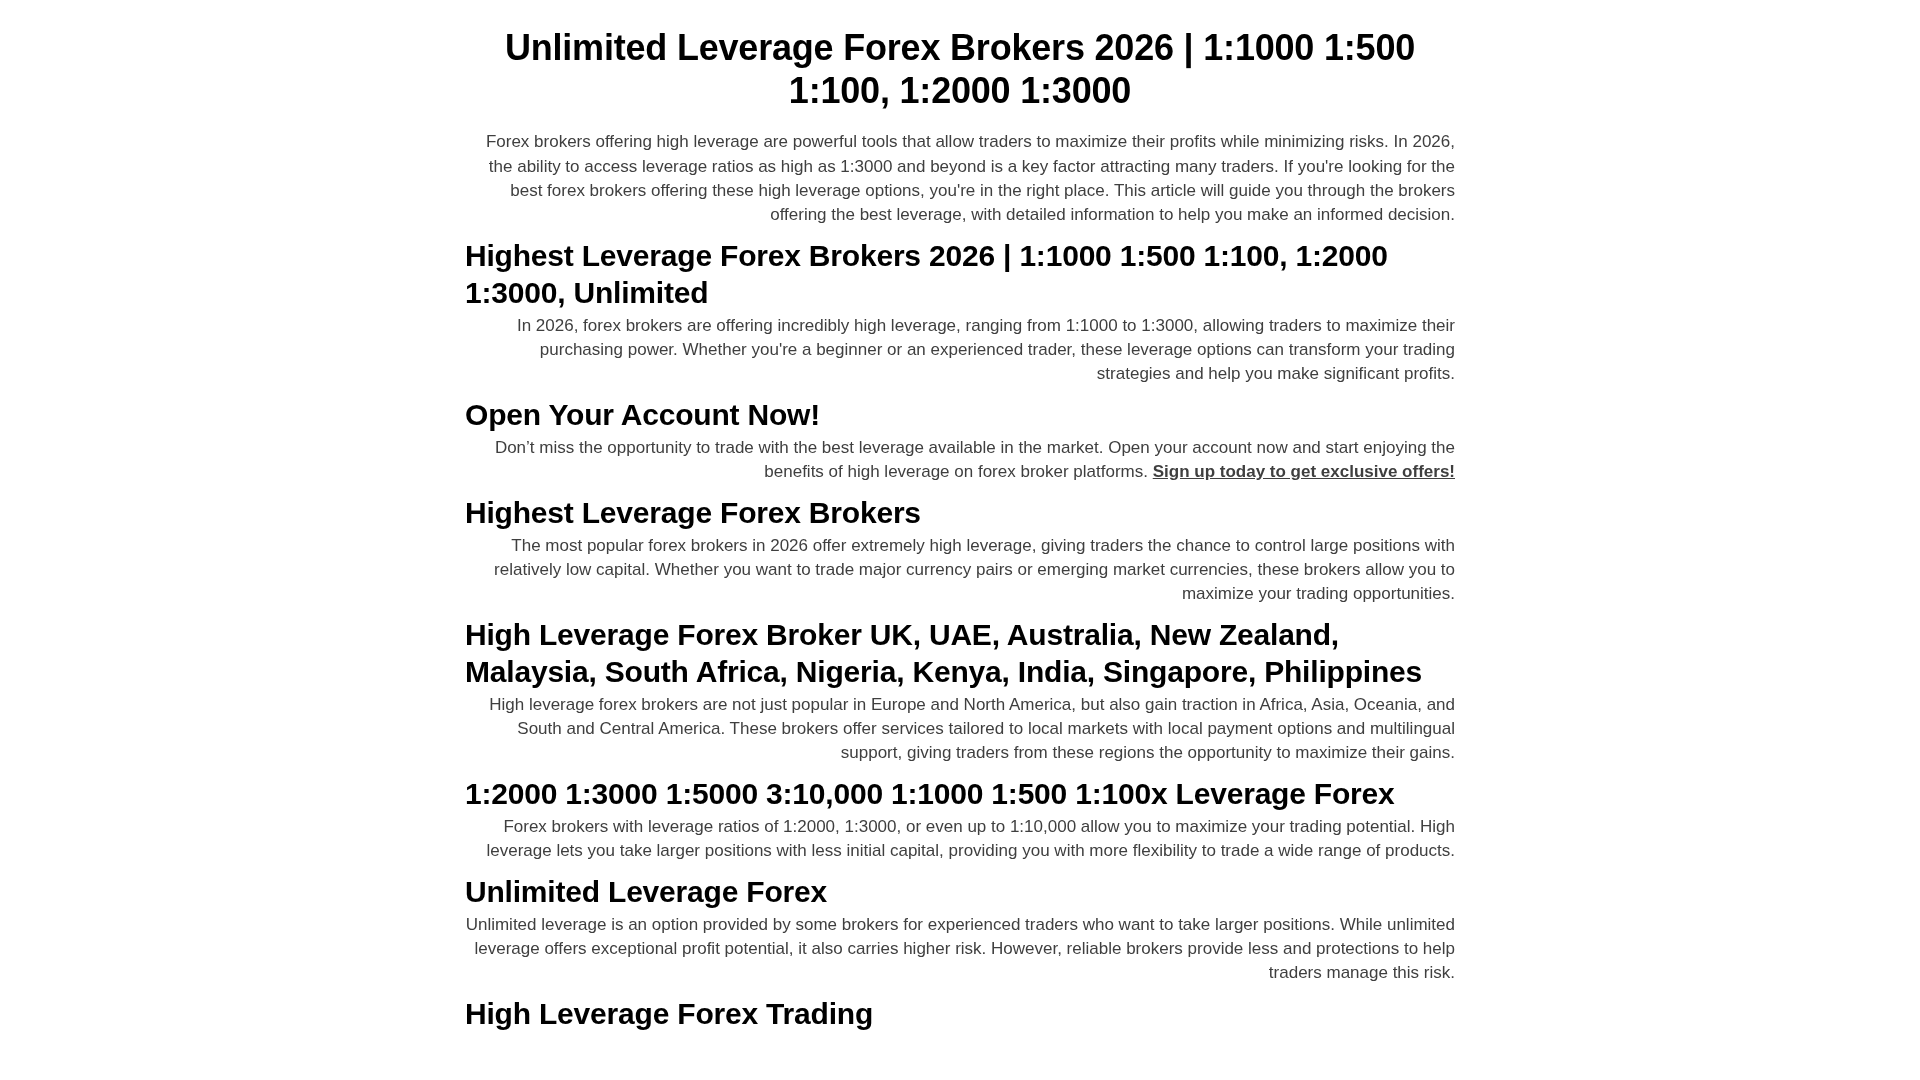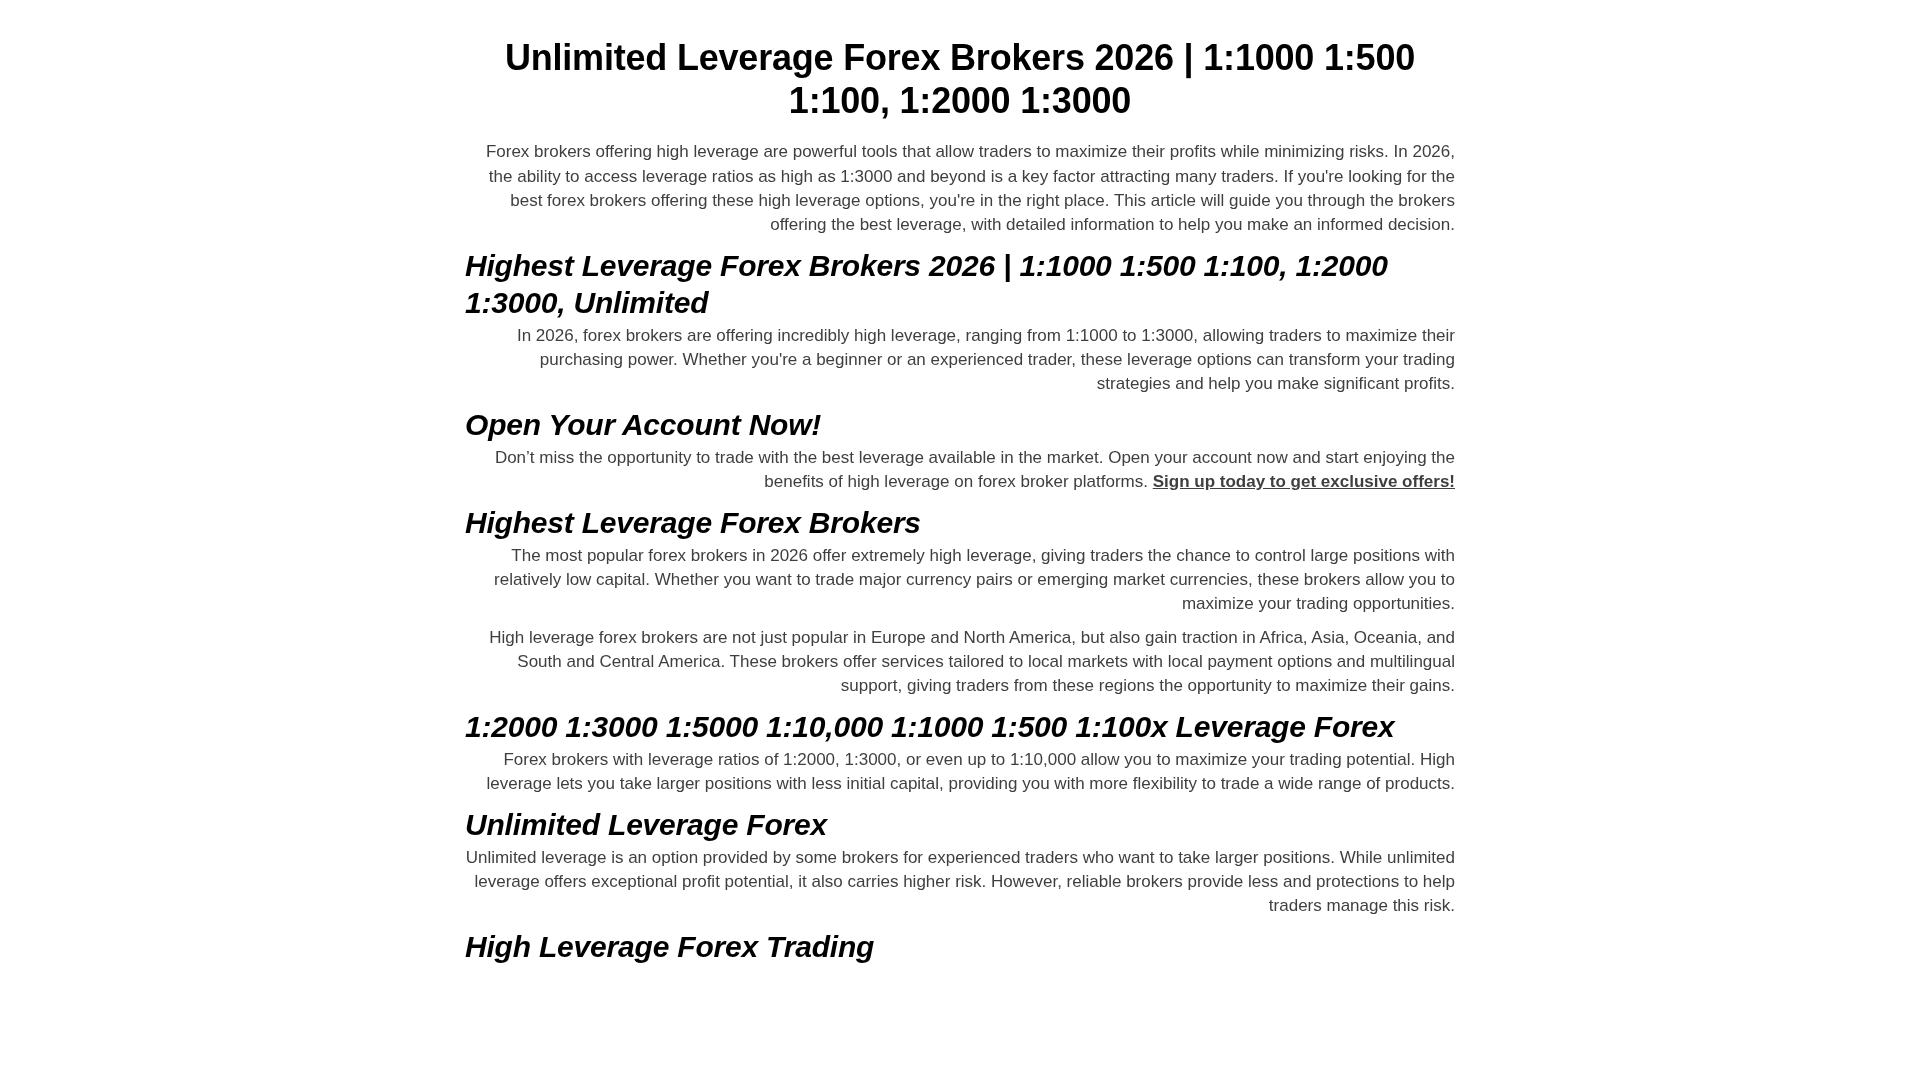--- a/index.html
+++ b/index.html
@@ -10,40 +10,39 @@
   body {
     width: 1920px;
     height: 1080px;
     overflow: hidden;
     font-family: "Liberation Sans", "DejaVu Sans", sans-serif;
     color: #3f3f3f;
   }
   .article {
     width: 990px;
     margin: 0 auto;
-    padding-top: 36px;
+    padding-top: 26px;
   }
   h1.page-title {
     margin: 0 0 18px 0;
     font-size: 36px;
     line-height: 1.2;
     font-weight: 600;
     color: #000000;
     text-align: center;
     letter-spacing: -0.2px;
   }
   h2.section-heading {
     margin: 8px 0 2px 0;
     font-size: 30px;
     line-height: 1.25;
     font-weight: 600;
     color: #000000;
     letter-spacing: -0.2px;
     text-align: left;
-    font-style: italic;
   }
   p.body-text {
     margin: 0 0 10px 0;
     font-size: 17px;
     line-height: 1.42;
     color: #3f3f3f;
     text-align: right;
   }
   p.body-text .bold {
     font-weight: bold;
@@ -68,25 +67,26 @@
     <h2 class="section-heading">Open Your Account Now!</h2>
     <p class="body-text"><span>Don’t miss the opportunity to trade with the best leverage available in the market. Open your account now and start enjoying the benefits of high leverage on forex broker platforms. </span><span class="bold">Sign up today to get exclusive offers!</span></p>
   </section>
 
   <section>
     <h2 class="section-heading">Highest Leverage Forex Brokers</h2>
     <p class="body-text">The most popular forex brokers in 2026 offer extremely high leverage, giving traders the chance to control large positions with relatively low capital. Whether you want to trade major currency pairs or emerging market currencies, these brokers allow you to maximize your trading opportunities.</p>
   </section>
 
   <section>
+    <h2 class="section-heading">High Leverage Forex Broker UK, UAE, Australia, New Zealand, Malaysia, South Africa, Nigeria, Kenya, India, Singapore, Philippines</h2>
     <p class="body-text">High leverage forex brokers are not just popular in Europe and North America, but also gain traction in Africa, Asia, Oceania, and South and Central America. These brokers offer services tailored to local markets with local payment options and multilingual support, giving traders from these regions the opportunity to maximize their gains.</p>
   </section>
 
   <section>
-    <h2 class="section-heading">1:2000 1:3000 1:5000 1:10,000 1:1000 1:500 1:100x Leverage Forex</h2>
+    <h2 class="section-heading">1:2000 1:3000 1:5000 3:10,000 1:1000 1:500 1:100x Leverage Forex</h2>
     <p class="body-text">Forex brokers with leverage ratios of 1:2000, 1:3000, or even up to 1:10,000 allow you to maximize your trading potential. High leverage lets you take larger positions with less initial capital, providing you with more flexibility to trade a wide range of products.</p>
   </section>
 
   <section>
     <h2 class="section-heading">Unlimited Leverage Forex</h2>
     <p class="body-text">Unlimited leverage is an option provided by some brokers for experienced traders who want to take larger positions. While unlimited leverage offers exceptional profit potential, it also carries higher risk. However, reliable brokers provide less and protections to help traders manage this risk.</p>
   </section>
 
   <section>
     <h2 class="section-heading">High Leverage Forex Trading</h2>

